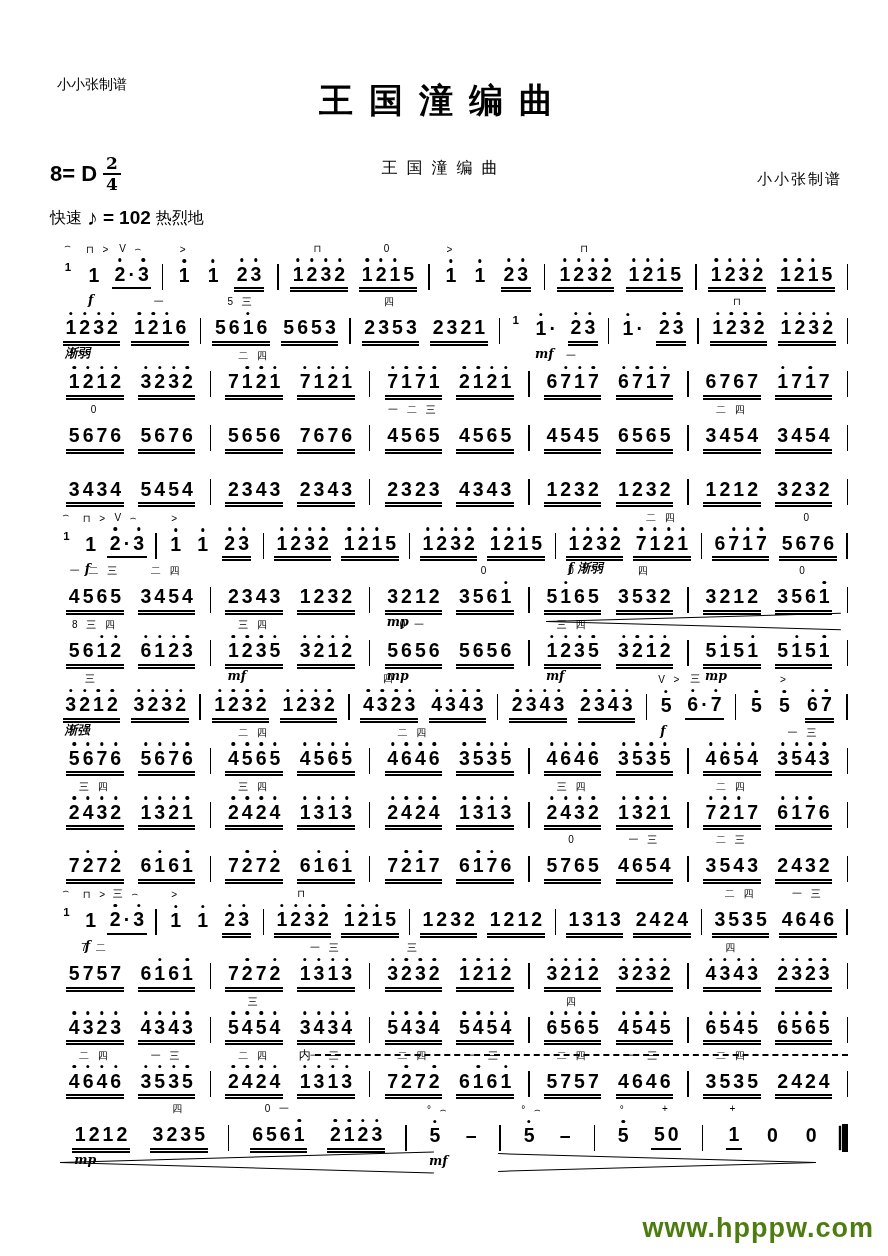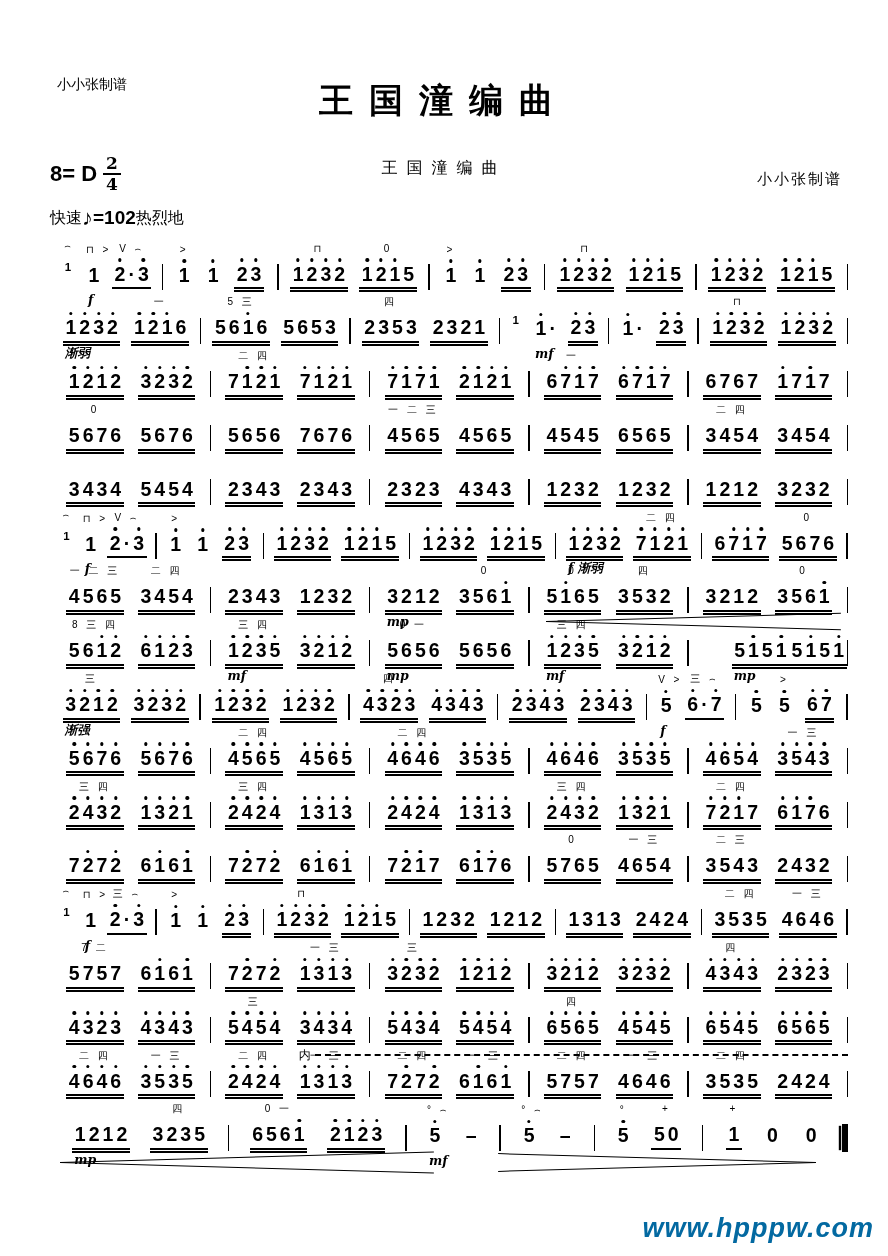--- a/index.html
+++ b/index.html
@@ -13,21 +13,21 @@
   .subtitle{position:absolute;left:0;right:0;top:158px;text-align:center;
             font-size:16px;letter-spacing:9px;}
   .composer{position:absolute;right:46px;top:170px;font-size:15px;letter-spacing:2px;}
   .keysig{position:absolute;left:50px;top:155px;font-size:22px;font-weight:bold;
           display:flex;align-items:center;gap:6px;}
   .meter{display:inline-flex;flex-direction:column;align-items:center;
          font-size:17px;line-height:1;font-family:"DejaVu Serif",serif;font-weight:bold;}
   .meter .num{border-bottom:2px solid #000;padding:0 3px 1px;}
   .meter .den{padding-top:1px;}
   .tempo{position:absolute;left:50px;top:205px;font-size:16px;display:flex;
-         align-items:center;}
+         align-items:center;gap:5px;}
   .tempo .bpm{font-weight:bold;font-size:19px;}
   .tempo .note8{font-size:22px;font-weight:bold;}
   
   .score{position:absolute;left:52px;right:40px;top:250px;}
   .line{height:53.8px;display:flex;align-items:center;position:relative;}
   .measure{display:flex;justify-content:space-evenly;align-items:center;min-width:0;}
   .bar{width:1.5px;height:26px;background:#000;flex:0 0 auto;}
   .bar.final{width:6px;background:#000;box-shadow:-5px 0 0 -1.8px #000;height:28px;}
   .grp{position:relative;display:inline-block;white-space:nowrap;
        font-weight:bold;font-size:19.5px;line-height:1;padding:0 1px 3px;}
@@ -47,21 +47,21 @@
   .hp{height:9px;}
   .hp::before,.hp::after{content:"";position:absolute;left:0;right:0;top:50%;height:1.2px;background:#000;}
   .hp.cresc::before{transform-origin:left center;transform:rotate(-1.6deg);}
   .hp.cresc::after{transform-origin:left center;transform:rotate(1.6deg);}
   .hp.decresc::before{transform-origin:right center;transform:rotate(1.6deg);}
   .hp.decresc::after{transform-origin:right center;transform:rotate(-1.6deg);}
   .dash{border-top:2px dashed #000;}
   .deco .lbl{position:absolute;right:100%;top:-9px;margin-right:4px;font-size:12px;}
   
   .watermark{position:absolute;right:14px;bottom:12px;font-size:27px;font-weight:bold;
-             font-style:italic;color:#0369a1;letter-spacing:1px;}
+             color:#4d7c0f;letter-spacing:1px;}
 </style>
 </head>
 <body>
 
 <div class="tuner">小小张制谱</div>
 <div class="title">王国潼编曲</div>
 <div class="subtitle">王国潼编曲</div>
 <div class="composer">小小张制谱</div>
 
 <div class="keysig">
@@ -306,21 +306,21 @@
       <div class="measure" style="flex-grow: 2;">
         <span class="grp u2"><span class="n">5</span><span class="n">6</span><span class="n">5</span><span class="n">6</span><span class="above">0 一</span><span class="below">mp</span></span>
         <span class="grp u2"><span class="n">5</span><span class="n">6</span><span class="n">5</span><span class="n">6</span></span>
       </div>
       <div class="bar"></div>
       <div class="measure" style="flex-grow: 2;">
         <span class="grp u2"><span class="n hi">1</span><span class="n hi">2</span><span class="n hi">3</span><span class="n hi">5</span><span class="above">三 四</span><span class="below">mf</span></span>
         <span class="grp u2"><span class="n hi">3</span><span class="n hi">2</span><span class="n hi">1</span><span class="n hi">2</span></span>
       </div>
       <div class="bar"></div>
-      <div class="measure" style="flex-grow: 2; justify-content: flex-end;">
+      <div class="measure" style="flex-grow: 2;">
         <span class="grp u2"><span class="n">5</span><span class="n hi">1</span><span class="n">5</span><span class="n hi">1</span><span class="below">mp</span></span>
         <span class="grp u2"><span class="n">5</span><span class="n hi">1</span><span class="n">5</span><span class="n hi">1</span></span>
       </div>
       <div class="bar"></div>
     </div>
     <div class="line">
       <div class="measure" style="flex-grow: 2;">
         <span class="grp u2"><span class="n hi">3</span><span class="n hi">2</span><span class="n hi">1</span><span class="n hi">2</span><span class="above">三</span><span class="below">渐强</span></span>
         <span class="grp u2"><span class="n hi">3</span><span class="n hi">2</span><span class="n hi">3</span><span class="n hi">2</span></span>
       </div>

